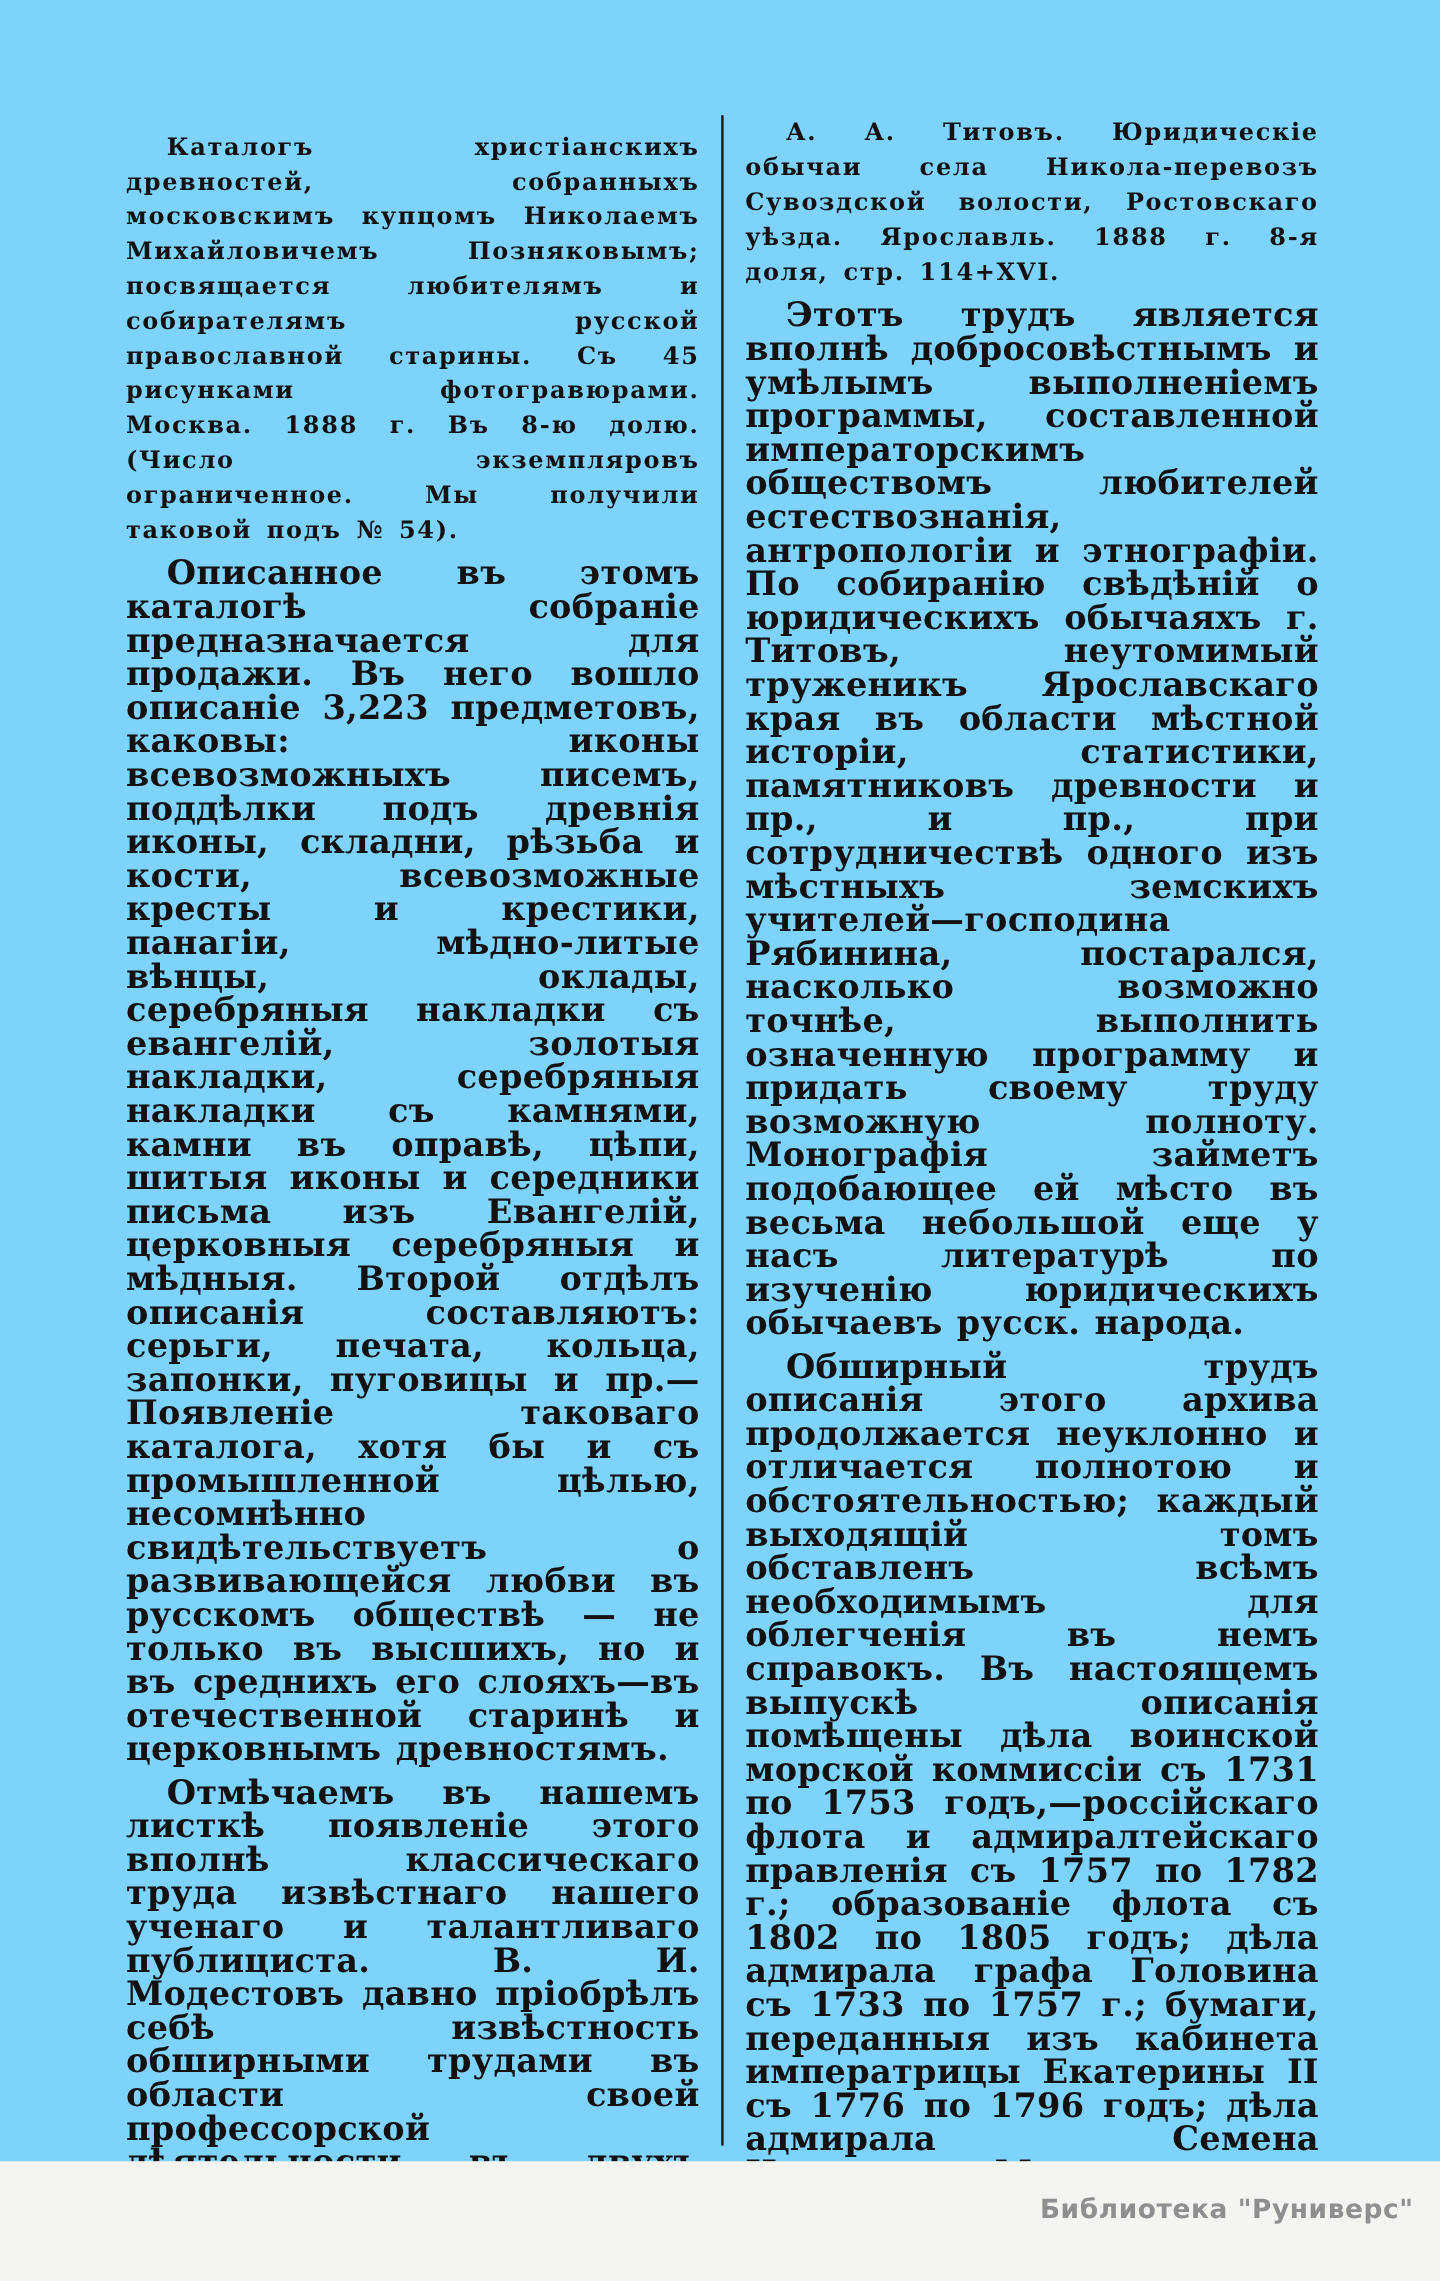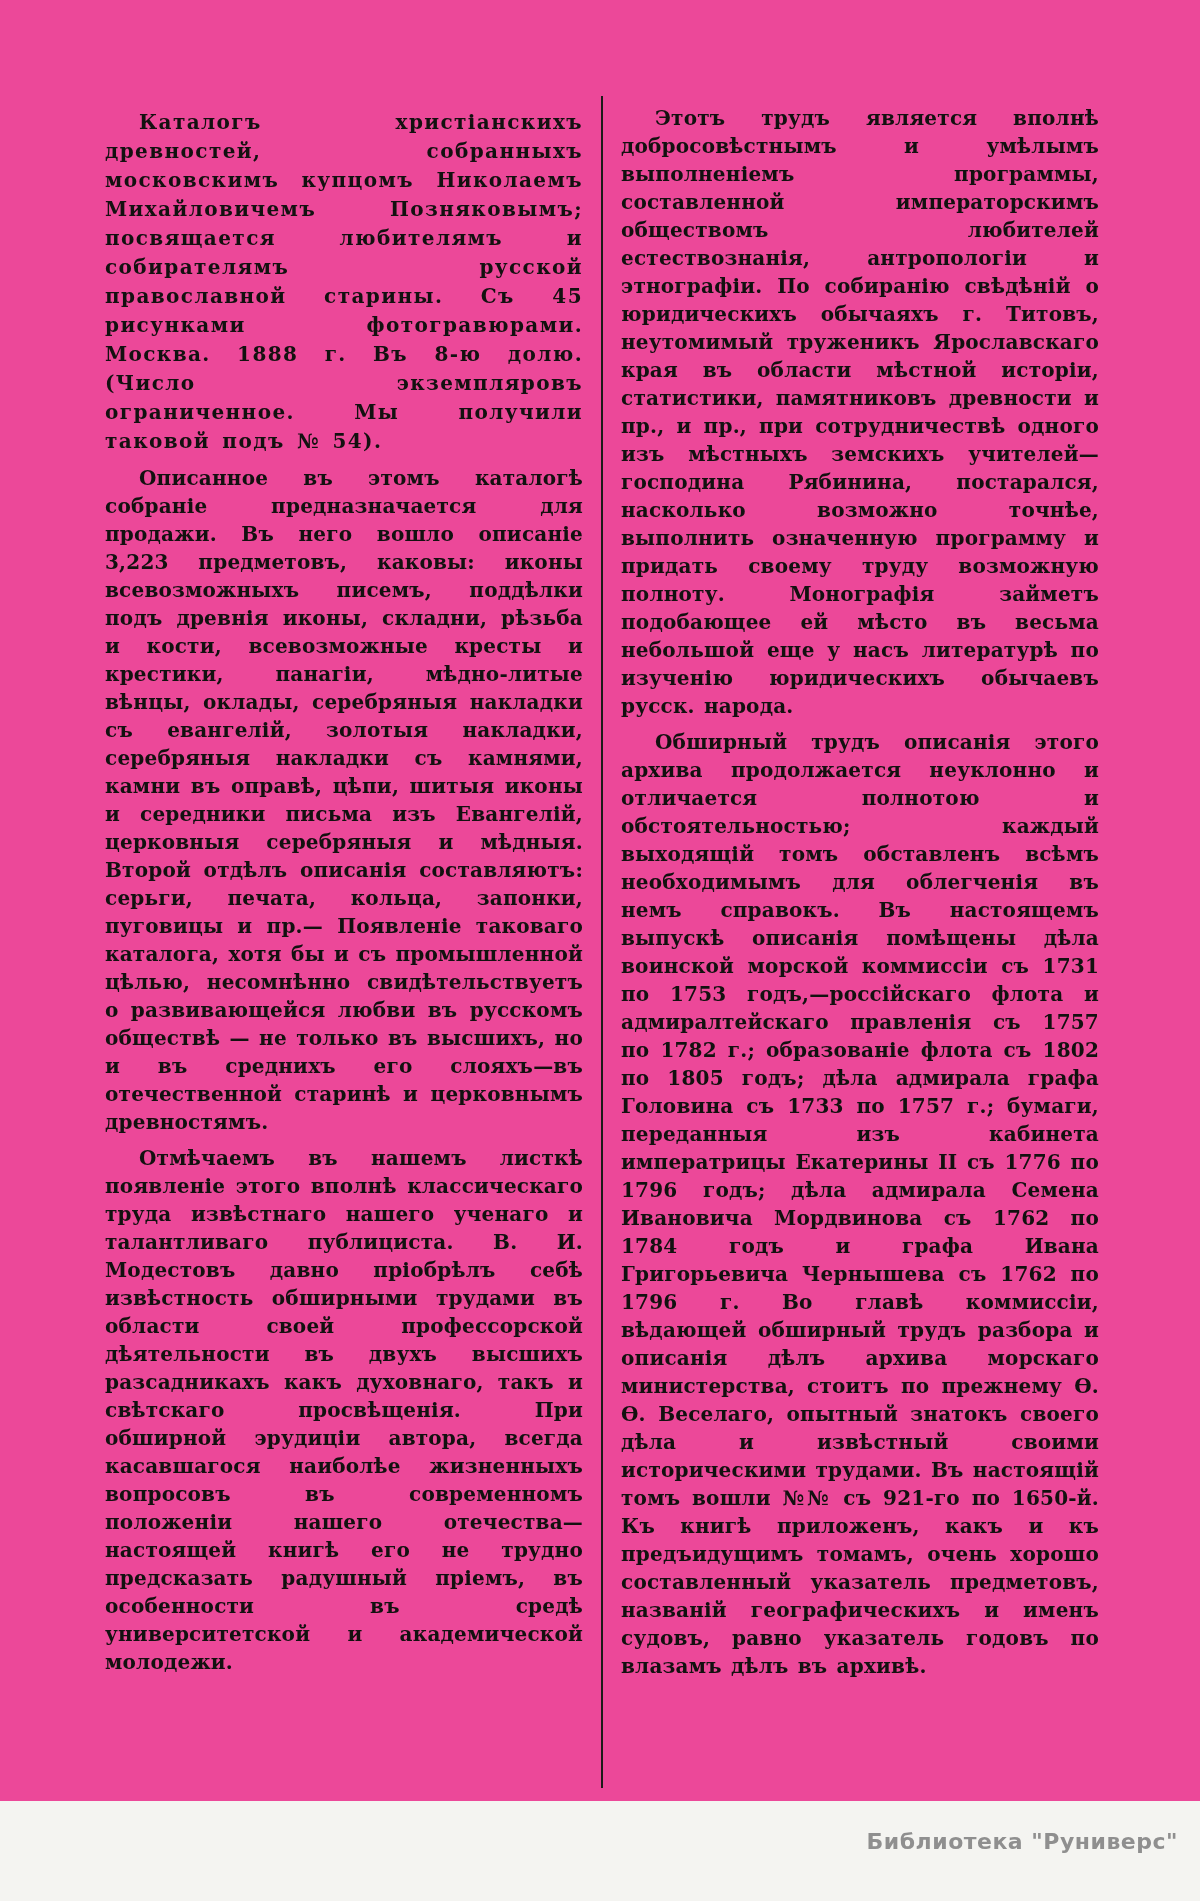--- a/index.html
+++ b/index.html
@@ -1,19 +1,19 @@
 <!DOCTYPE html>
 <html><head>
 <meta charset="utf-8">
 <style>
   html,body{margin:0;padding:0;}
   .page{
     position:relative;
     width:1200px;height:1901px;
-    background:#ec4899;
+    background:#7dd3fc;
     font-family:"DejaVu Serif","Liberation Serif",serif;
     color:#131110;
     overflow:hidden;
   }
   .textblock{
     position:absolute;left:105px;top:96px;width:995px;
     display:flex;flex-direction:row;
   }
   .col{width:478px;}
   .col.left{padding-top:12px;}
@@ -21,21 +21,21 @@
     width:2px;background:#1c1a18;
     margin:0 18px;height:1692px;flex-shrink:0;
   }
   p{margin:0;}
   .heading{
     font-size:20px;line-height:29px;font-weight:bold;
     letter-spacing:1.4px;word-spacing:4px;
     text-align:justify;text-indent:34px;
   }
   .body{
-    font-size:20px;line-height:28px;font-weight:bold;
+    font-size:28px;line-height:28px;font-weight:bold;
     letter-spacing:0.2px;word-spacing:2px;
     text-align:justify;text-indent:34px;
     margin-top:8px;
   }
   .entry-gap-large{margin-top:50px;}
   .entry-gap-small{margin-top:10px;}
   .footer{
     position:absolute;left:0;bottom:0;width:1200px;height:100px;
     background:#f4f4f1;
   }
@@ -55,20 +55,21 @@
 
     <div class="col left">
       <p class="heading">Каталогъ христіанскихъ древностей, собранныхъ московскимъ купцомъ Николаемъ Михайловичемъ Позняковымъ; посвящается любителямъ и собирателямъ русской православной старины. Съ 45 рисунками фотогравюрами. Москва. 1888 г. Въ 8-ю долю. (Число экземпляровъ ограниченное. Мы получили таковой подъ № 54).</p>
       <p class="body">Описанное въ этомъ каталогѣ собраніе предназначается для продажи. Въ него вошло описаніе 3,223 предметовъ, каковы: иконы всевозможныхъ писемъ, поддѣлки подъ древнія иконы, складни, рѣзьба и кости, всевозможные кресты и крестики, панагіи, мѣдно-литые вѣнцы, оклады, серебряныя накладки съ евангелій, золотыя накладки, серебряныя накладки съ камнями, камни въ оправѣ, цѣпи, шитыя иконы и середники письма изъ Евангелій, церковныя серебряныя и мѣдныя. Второй отдѣлъ описанія составляютъ: серьги, печата, кольца, запонки, пуговицы и пр.— Появленіе таковаго каталога, хотя бы и съ промышленной цѣлью, несомнѣнно свидѣтельствуетъ о развивающейся любви въ русскомъ обществѣ — не только въ высшихъ, но и въ среднихъ его слояхъ—въ отечественной старинѣ и церковнымъ древностямъ.</p>
       <p class="body">Отмѣчаемъ въ нашемъ листкѣ появленіе этого вполнѣ классическаго труда извѣстнаго нашего ученаго и талантливаго публициста. В. И. Модестовъ давно пріобрѣлъ себѣ извѣстность обширными трудами въ области своей профессорской дѣятельности въ двухъ высшихъ разсадникахъ какъ духовнаго, такъ и свѣтскаго просвѣщенія. При обширной эрудиціи автора, всегда касавшагося наиболѣе жизненныхъ вопросовъ въ современномъ положеніи нашего отечества—настоящей книгѣ его не трудно предсказать радушный пріемъ, въ особенности въ средѣ университетской и академической молодежи.</p>
     </div>
 
     <div class="divider"></div>
 
     <div class="col right">
+      <p class="heading">А. А. Титовъ. Юридическіе обычаи села Никола-перевозъ Сувоздской волости, Ростовскаго уѣзда. Ярославль. 1888 г. 8-я доля, стр. 114+XVI.</p>
       <p class="body">Этотъ трудъ является вполнѣ добросовѣстнымъ и умѣлымъ выполненіемъ программы, составленной императорскимъ обществомъ любителей естествознанія, антропологіи и этнографіи. По собиранію свѣдѣній о юридическихъ обычаяхъ г. Титовъ, неутомимый труженикъ Ярославскаго края въ области мѣстной исторіи, статистики, памятниковъ древности и пр., и пр., при сотрудничествѣ одного изъ мѣстныхъ земскихъ учителей—господина Рябинина, постарался, насколько возможно точнѣе, выполнить означенную программу и придать своему труду возможную полноту. Монографія займетъ подобающее ей мѣсто въ весьма небольшой еще у насъ литературѣ по изученію юридическихъ обычаевъ русск. народа.</p>
       <p class="body">Обширный трудъ описанія этого архива продолжается неуклонно и отличается полнотою и обстоятельностью; каждый выходящій томъ обставленъ всѣмъ необходимымъ для облегченія въ немъ справокъ. Въ настоящемъ выпускѣ описанія помѣщены дѣла воинской морской коммиссіи съ 1731 по 1753 годъ,—россійскаго флота и адмиралтейскаго правленія съ 1757 по 1782 г.; образованіе флота съ 1802 по 1805 годъ; дѣла адмирала графа Головина съ 1733 по 1757 г.; бумаги, переданныя изъ кабинета императрицы Екатерины II съ 1776 по 1796 годъ; дѣла адмирала Семена Ивановича Мордвинова съ 1762 по 1784 годъ и графа Ивана Григорьевича Чернышева съ 1762 по 1796 г. Во главѣ коммиссіи, вѣдающей обширный трудъ разбора и описанія дѣлъ архива морскаго министерства, стоитъ по прежнему Ѳ. Ѳ. Веселаго, опытный знатокъ своего дѣла и извѣстный своими историческими трудами. Въ настоящій томъ вошли №№ съ 921-го по 1650-й. Къ книгѣ приложенъ, какъ и къ предъидущимъ томамъ, очень хорошо составленный указатель предметовъ, названій географическихъ и именъ судовъ, равно указатель годовъ по влазамъ дѣлъ въ архивѣ.</p>
     </div>
 
   </div>
 
   <div class="footer">
     <span class="watermark">Библиотека "Руниверс"</span>
   </div>
 

